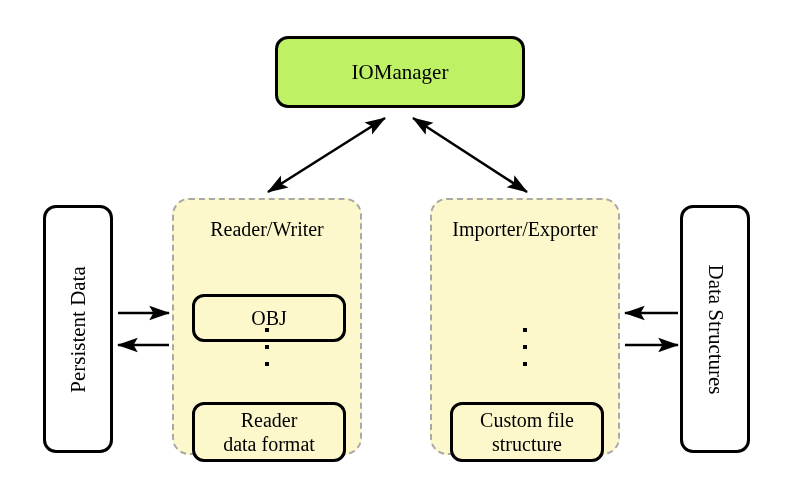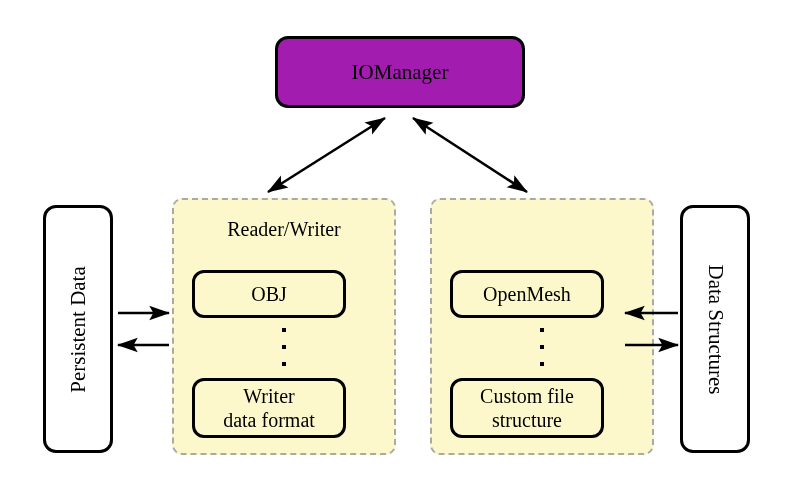--- a/index.html
+++ b/index.html
@@ -28,21 +28,21 @@
   }
 
   
   .io-manager {
     left: 275px;
     top: 36px;
     width: 250px;
     height: 72px;
     border: 3px solid #000000;
     border-radius: 13px;
-    background: #a21caf;
+    background: #bef264;
     font-size: 21px;
     line-height: 1.15;
   }
 
   
   .side-box {
     top: 205px;
     width: 70px;
     height: 248px;
     border: 3px solid #000000;
@@ -57,26 +57,26 @@
     white-space: nowrap;
     line-height: 1;
   }
   .vlabel.up   { transform: rotate(-90deg); }
   .vlabel.down { transform: rotate(90deg); }
 
   
   .panel {
     position: absolute;
     top: 198px;
-    width: 224px;
+    width: 190px;
     height: 257px;
     box-sizing: border-box;
     background: #fcf8cc;
     border: 2px dashed #a9a9a9;
-    border-radius: 10px;
+    border-radius: 17px;
   }
   .panel.left  { left: 172px; }
   .panel.right { left: 430px; }
 
   .panel-title {
     position: absolute;
     top: 18px;
     left: 0;
     width: 100%;
     text-align: center;
@@ -94,20 +94,21 @@
     border: 3px solid #000000;
     border-radius: 12px;
     background: #fcf8cc;
     display: flex;
     align-items: center;
     justify-content: center;
     text-align: center;
     font-size: 20px;
     line-height: 1.22;
     color: #000000;
+    margin-top: 24px;
   }
   .inner-box.first  { top: 70px;  height: 48px; }
   .inner-box.second { top: 178px; height: 60px; }
 
   
   .vdots {
     position: absolute;
     left: 0;
     top: 128px;
     width: 100%;
@@ -160,31 +161,29 @@
     </div>
 
     <div class="vdots">
       <span></span>
       <span></span>
       <span></span>
     </div>
 
     <div class="inner-box second">
       <span>
-        <span>Writer</span><br>
+        <span>Reader</span><br>
         <span>data format</span>
       </span>
     </div>
   </div>
 
   <div class="panel right">
-
-    <div class="inner-box first">
-      <span>OpenMesh</span>
-    </div>
+    <div class="panel-title">Importer/Exporter</div>
+
 
     <div class="vdots">
       <span></span>
       <span></span>
       <span></span>
     </div>
 
     <div class="inner-box second">
       <span>
         <span>Custom file</span><br>

